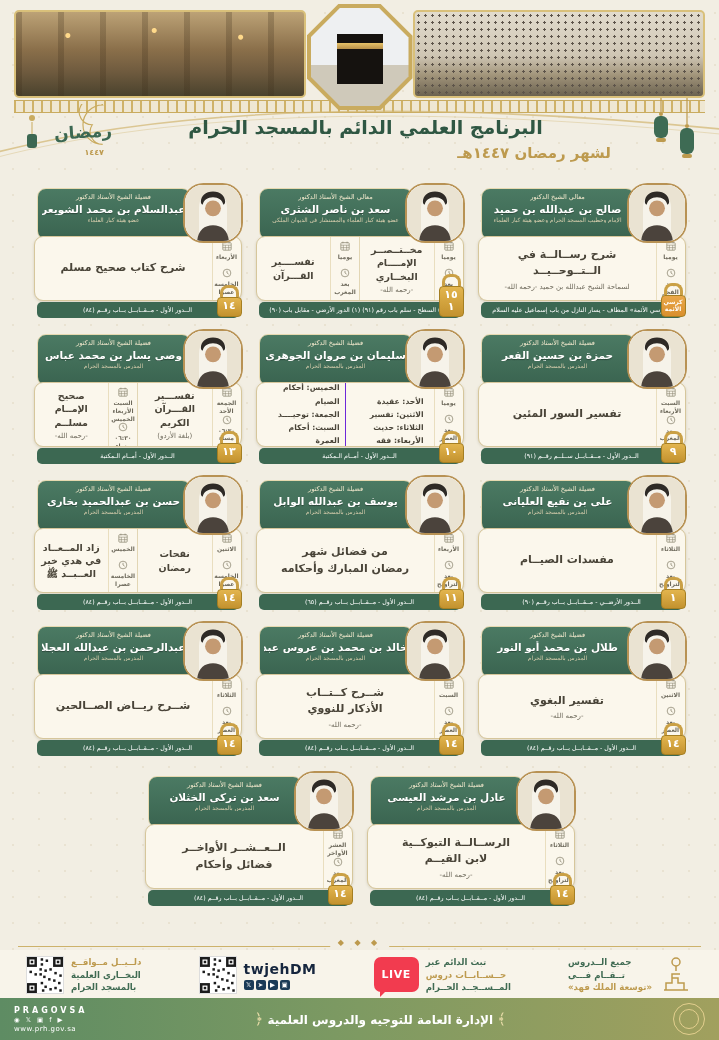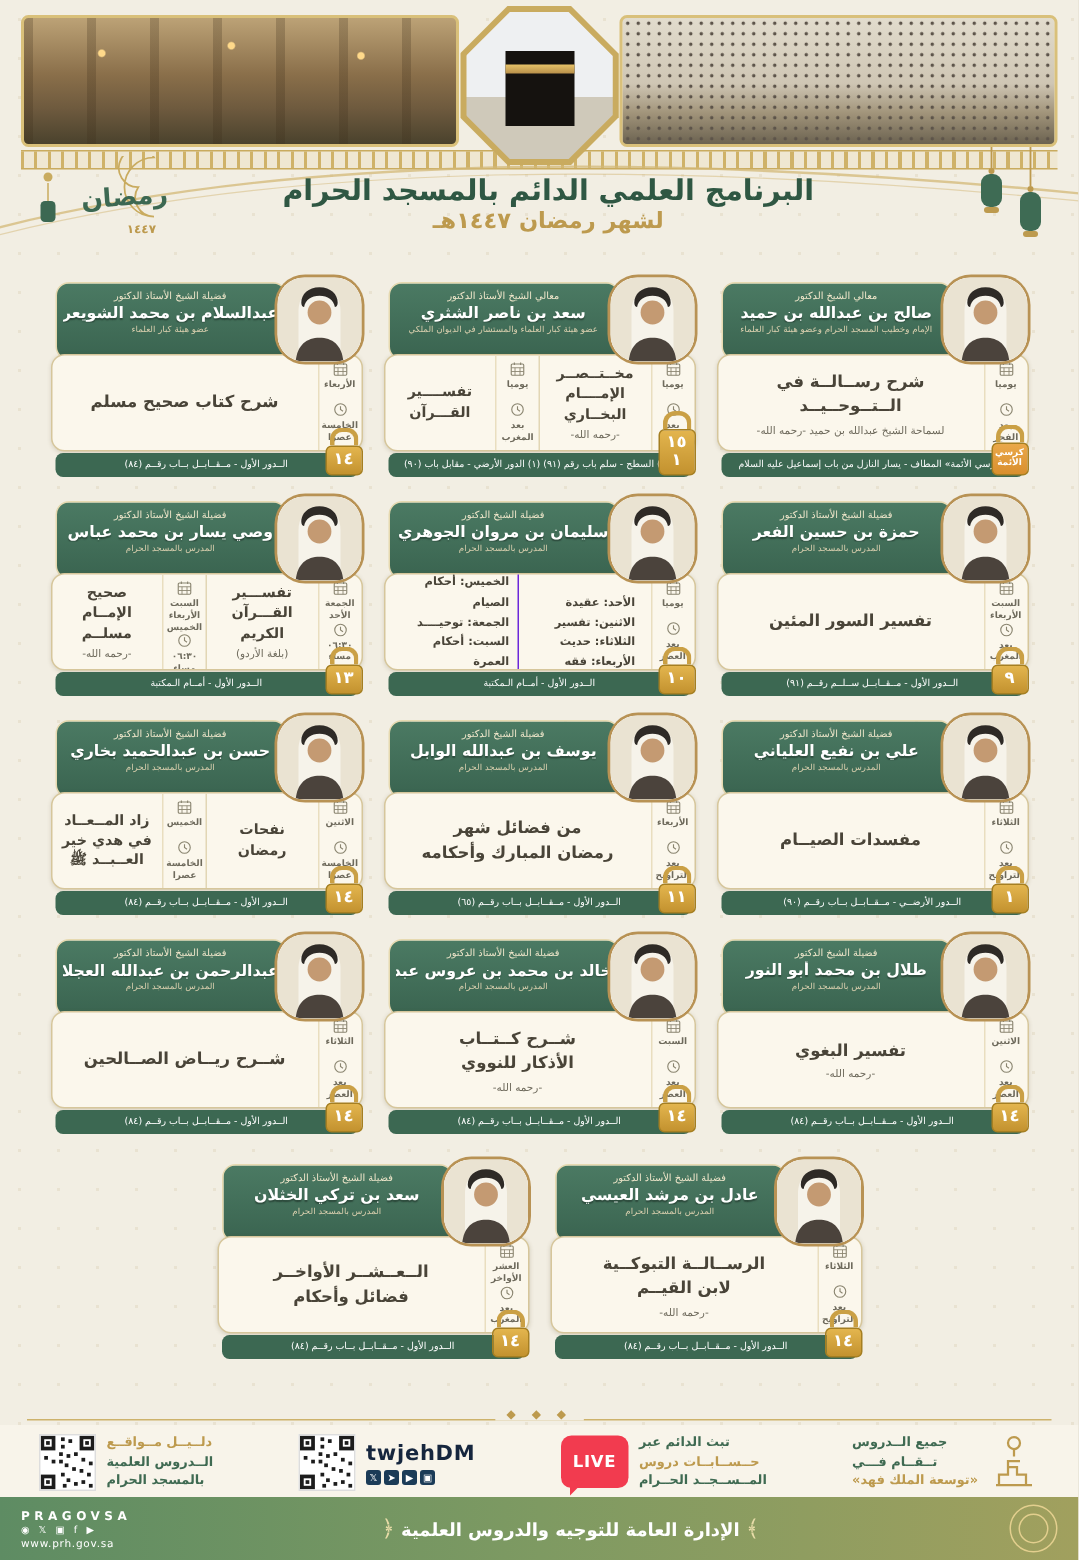--- a/index.html
+++ b/index.html
@@ -31,21 +31,21 @@
   .kaaba::after{content:"";position:absolute;left:0;right:0;top:9px;height:6px;
     background:linear-gradient(#e7c268,#b8904a);}
   
   .band{position:absolute;top:100px;left:14px;right:14px;height:11px;background:#efe7d2;
     border-top:1px solid #c9ab5f;border-bottom:1px solid #c9ab5f;
     background-image:repeating-linear-gradient(90deg,#cfb268 0 2px,transparent 2px 9px);}
   .swoosh{position:absolute;top:96px;left:0;width:719px;height:80px;pointer-events:none;}
   
   .title-wrap{position:absolute;top:116px;left:120px;right:108px;text-align:center;}
   .title-1{font-size:19px;font-weight:bold;color:#2f5743;letter-spacing:.5px;}
-  .title-2{font-size:15px;font-weight:bold;color:#bd9a4e;letter-spacing:3px;}
+  .title-2{font-size:15px;font-weight:bold;color:#bd9a4e;margin-top:6px;letter-spacing:3px;text-align:right;}
   .logo{position:absolute;left:18px;top:104px;width:102px;height:70px;}
   .logo-text{position:absolute;right:8px;top:18px;font-size:17px;font-weight:bold;color:#3c6852;transform:rotate(-4deg);}
   .logo-year{position:absolute;right:16px;top:44px;font-size:8px;font-weight:bold;color:#bd9a4e;letter-spacing:2px;}
   .lanterns{position:absolute;right:16px;top:98px;width:56px;height:82px;}
   
   .cards{position:absolute;top:186px;left:0;right:0;padding:0 27px;}
   .row{display:flex;justify-content:center;gap:8px;margin-bottom:14px;}
   .row.last{margin-top:18px;}
   .card{position:relative;width:214px;height:132px;flex:0 0 auto;}
   .card-header{position:absolute;top:2px;left:6px;right:54px;height:52px;z-index:1;
@@ -994,21 +994,21 @@
       </div>
       <div class="qr">
           <svg viewBox="0 0 29 29">
             <use href="#qrsym"></use>
           </svg>
         </div>
     </div>
     <div class="ig">
       <div class="ig-lines">
         <div class="gold">دلــيــل مــواقــع</div>
-        <div>الــدروس العلمية</div>
+        <div>البخــاري العلمية</div>
         <div>بالمسجد الحرام</div>
       </div>
       <div class="qr">
           <svg viewBox="0 0 29 29">
             <use href="#qrsym"></use>
           </svg>
         </div>
     </div>
   </div>
 

